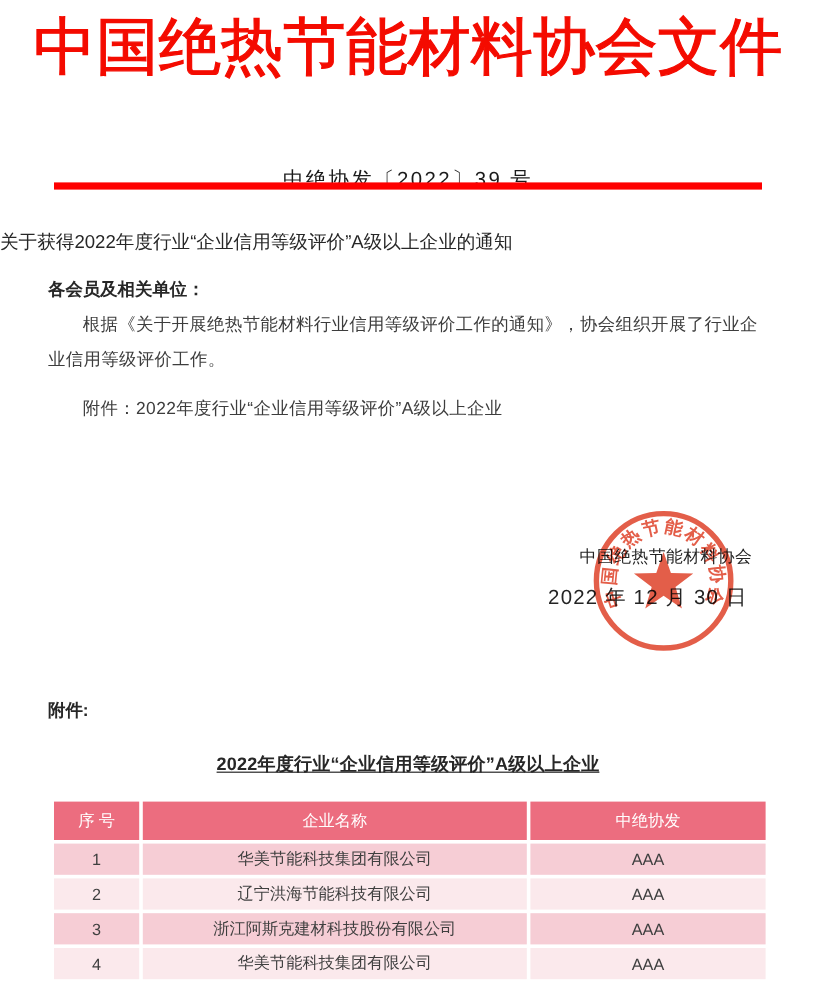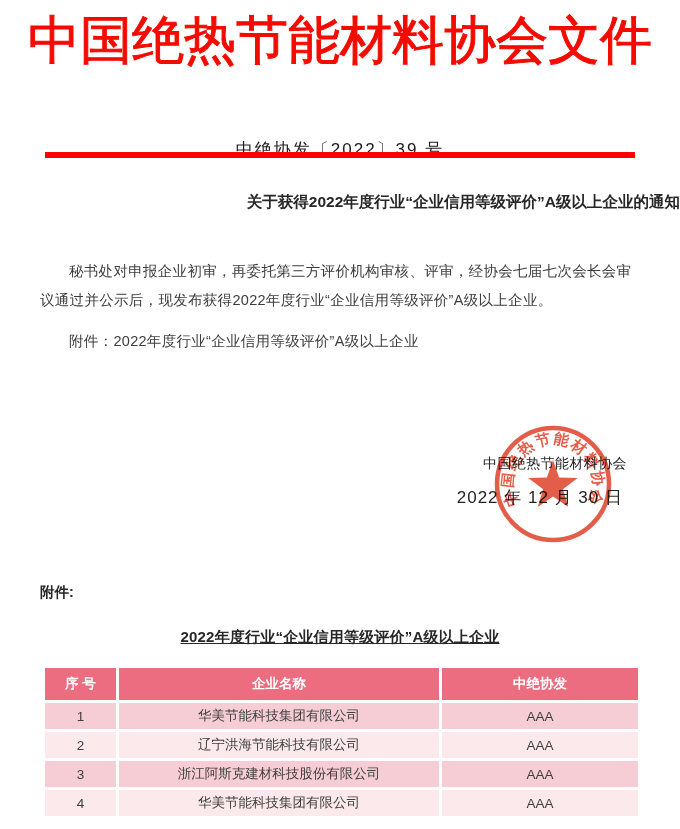--- a/index.html
+++ b/index.html
@@ -12,63 +12,64 @@
     font-size:52px;line-height:76px;font-weight:400;color:var(--masthead-red,#f40b00);
     -webkit-text-stroke:1px var(--masthead-red,#f40b00);letter-spacing:0;
   }
   .doc-number{
     position:absolute;top:110px;left:0;right:0;text-align:center;
     font-family:Liberation Sans, sans-serif;
     font-size:17px;letter-spacing:2px;color:#1b1b1b;margin-top:28px;
   }
   .red-rule{position:absolute;top:152px;left:45px;width:590px;height:6px;background:var(--rule-red,#fe0000);}
   .notice-title{
-    position:absolute;top:192px;left:0;right:0;text-align:right;
-    font-size:15.5px;font-weight:bold;color:var(--heading-text,#272727);
+    position:absolute;top:192px;left:0;right:0;text-align:left;
+    font-size:15.5px;font-weight:normal;color:var(--heading-text,#272727);
   }
   .salutation{position:absolute;top:232px;left:40px;font-size:14.5px;font-weight:bold;color:var(--heading-text,#272727);}
   .body-block{position:absolute;top:257px;left:40px;right:36px;}
   .para{margin:0;text-indent:2em;font-size:14.5px;line-height:28.5px;color:var(--body-text,#3d3d3d);letter-spacing:.3px;}
   .para + .para{margin-top:13px;}
   .sig-org{position:absolute;top:455px;right:53px;font-size:14px;letter-spacing:.4px;color:#242424;}
   .sig-date{position:absolute;top:486px;right:57px;font-size:17px;letter-spacing:1px;color:#242424;}
   .seal{position:absolute;left:478px;top:409px;width:150px;height:150px;opacity:.88;mix-blend-mode:multiply;}
   .attach-label{position:absolute;top:583px;left:40px;font-size:14.5px;font-weight:bold;color:var(--heading-text,#272727);}
   .table-title{
     position:absolute;top:628px;left:0;right:0;text-align:center;
     font-size:15px;font-weight:bold;color:var(--heading-text,#272727);letter-spacing:.2px;text-decoration:underline;
   }
   table.roster{position:absolute;top:665px;left:42px;border-collapse:separate;border-spacing:3px;table-layout:fixed;}
   .roster col.col-no{width:71px;}
   .roster col.col-name{width:320px;}
   .roster col.col-rating{width:196px;}
   .roster th{
     background:var(--table-header-bg,#ec6d7f);color:var(--table-header-text,#fff);
-    font-size:13.5px;font-weight:bold;height:32px;text-align:center;padding:0;
+    font-size:13.5px;font-weight:normal;height:32px;text-align:center;padding:0;
   }
   .roster td{font-size:13.5px;color:#3f3f3f;text-align:center;height:26px;padding:0;}
   .roster tbody tr:nth-child(odd) td{background:var(--row-odd-bg,#f6cdd5);}
   .roster tbody tr:nth-child(even) td{background:var(--row-even-bg,#fbe9ec);}
 </style>
 </head>
 <body>
 
 <div class="page">
 
   <h1 class="org-title">中国绝热节能材料协会文件</h1>
 
   <div class="doc-number">中绝协发〔2022〕39 号</div>
 
   <div class="red-rule"></div>
 
   <div class="notice-title">关于获得2022年度行业“企业信用等级评价”A级以上企业的通知</div>
 
+  <div class="salutation">各会员及相关单位：</div>
 
   <div class="body-block">
-    <p class="para">秘书处对申报企业初审，再委托第三方评价机构审核、评审，经协会七届七次会长会审议通过并公示后，现发布获得2022年度行业“企业信用等级评价”A级以上企业。</p>
+    <p class="para">根据《关于开展绝热节能材料行业信用等级评价工作的通知》，协会组织开展了行业企业信用等级评价工作。</p>
     <p class="para">附件：2022年度行业“企业信用等级评价”A级以上企业</p>
   </div>
 
   <div class="sig-org">中国绝热节能材料协会</div>
   <div class="sig-date">2022 年 12 月 30 日</div>
 
   <svg class="seal" viewBox="0 0 150 150" xmlns="http://www.w3.org/2000/svg" aria-hidden="true">
     <defs>
       <path id="sealArc" d="M 40.4 95 A 40 40 0 1 1 109.6 95" fill="none"></path>
     </defs>

